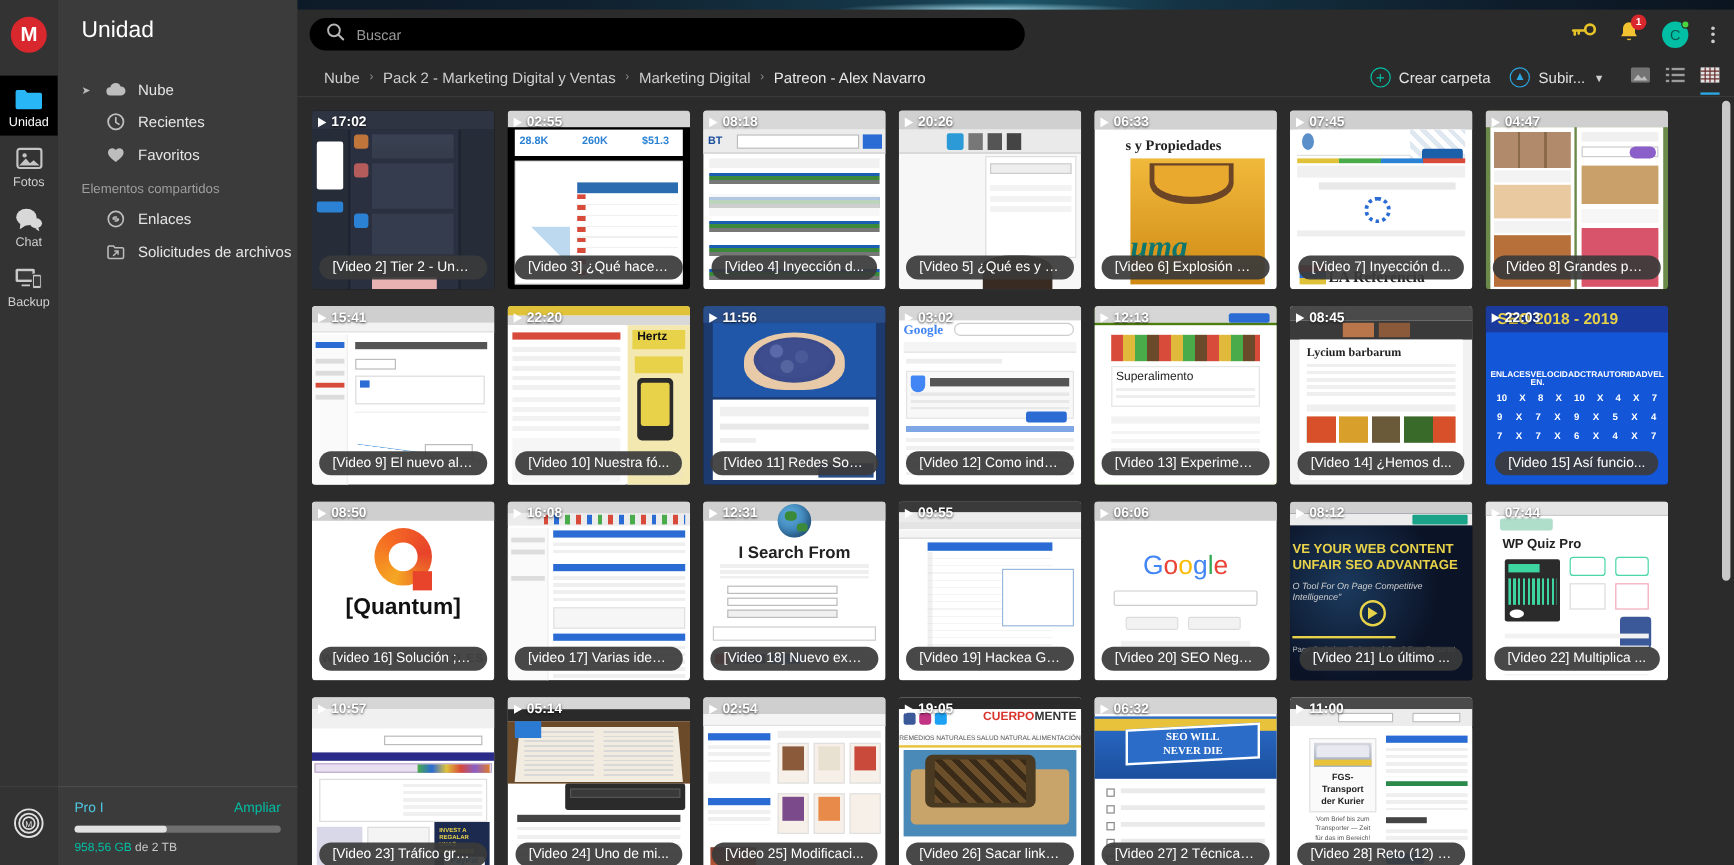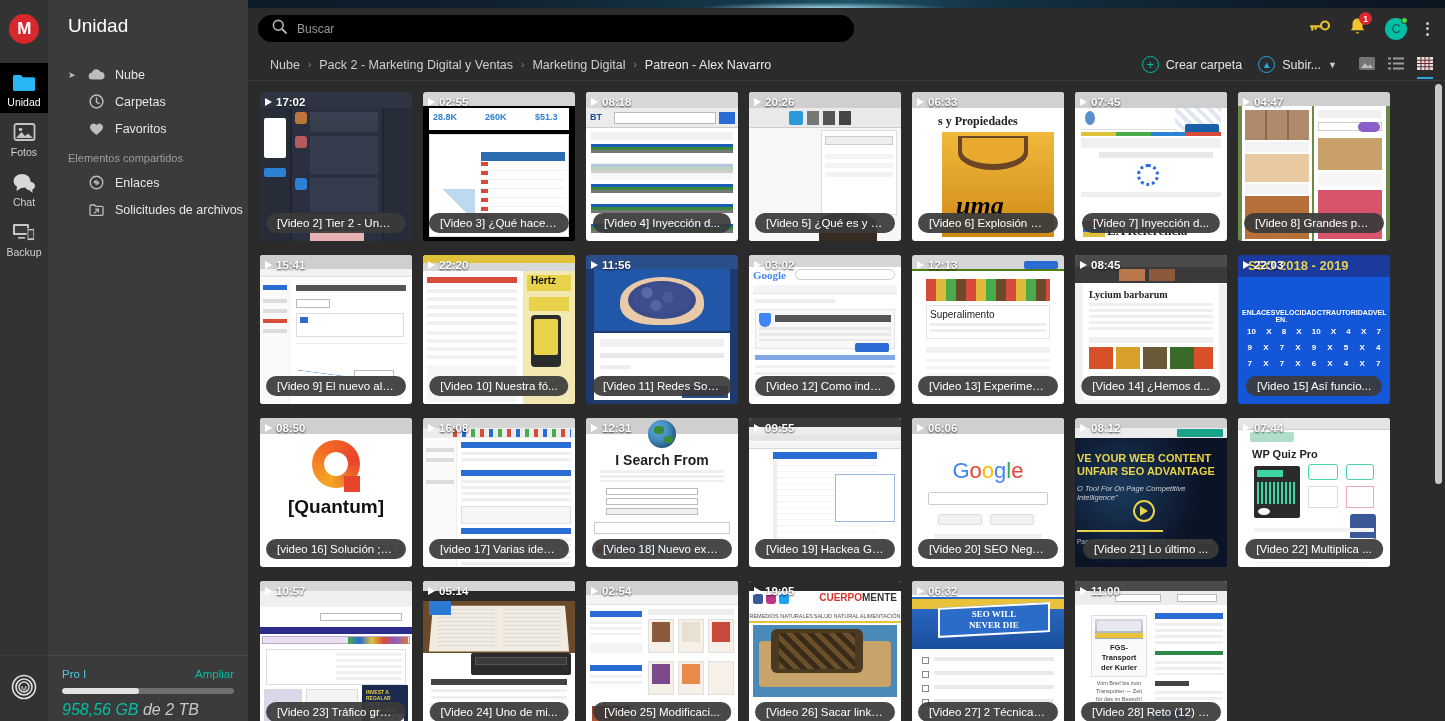--- a/index.html
+++ b/index.html
@@ -57,21 +57,21 @@
     font-size: 11px; color: #9e9e9e; padding: 10px 0 5px 20px;
   }
   .sb-foot {
     border-top: 1px solid #4a4a4a; padding: 12px 14px 10px 14px; height: 66px;
   }
   .sb-foot-top { display: flex; justify-content: space-between; align-items: baseline; }
   .sb-plan { color: #4ec8e0; font-size: 11.5px; }
   .sb-upg { color: #00bfa5; font-size: 11.5px; cursor: pointer; }
   .sb-bar { height: 6px; border-radius: 3px; background: #6f6f6f; margin: 8px 0 7px; overflow: hidden; }
   .sb-bar-fill { height: 100%; background: #e2e2e2; border-radius: 3px; width: 45%; }
-  .sb-quota { font-size: 16px; font-style: italic; }
+  .sb-quota { font-size: 10px; }
   .sb-quota .used { color: #00bfa5; }
   .sb-quota .tot { color: #c9c9c9; }
 
   
   .main { flex: 1 1 auto; display: flex; flex-direction: column; background: #2b2b2b; min-width: 0; position: relative; }
   .topstrip {
     height: 8px; width: 100%;
     background:
       radial-gradient(ellipse 180px 8px at 48% 100%, rgba(180,230,245,.85), rgba(30,70,90,0) 70%),
       linear-gradient(90deg,#0d1a28 0%,#10202e 20%,#15394a 42%,#1d5568 50%,#143243 62%,#0e1c2a 85%,#0b1520 100%);
@@ -246,21 +246,21 @@
       </div>
 
       <div class="sb-row">
         <span class="sb-caret"></span>
         <span class="sb-ico">
           <svg width="15" height="15" viewBox="0 0 15 15">
               <circle cx="7.5" cy="7.5" r="6.4" fill="none" stroke="#bdbdbd" stroke-width="1.5"></circle>
               <path d="M7.5 4v4l2.6 1.6" fill="none" stroke="#bdbdbd" stroke-width="1.4" stroke-linecap="round"></path>
             </svg>
         </span>
-        <span>Carpetas</span>
+        <span>Recientes</span>
       </div>
 
       <div class="sb-row">
         <span class="sb-caret"></span>
         <span class="sb-ico">
           <svg width="15" height="14" viewBox="0 0 15 14">
               <path d="M7.5 13C3 9.6 1 7.6 1 5.1A3.6 3.6 0 0 1 7.5 3 3.6 3.6 0 0 1 14 5.1C14 7.6 12 9.6 7.5 13z" fill="#bdbdbd"></path>
             </svg>
         </span>
         <span>Favoritos</span>
@@ -487,21 +487,21 @@
           <div class="cap">[Video 5] ¿Qué es y p...</div>
         </div>
 
         <div class="card">
           <div class="thumb" style="background:#fff">
             <div style="position:absolute;top:0;left:0;right:0;height:16px;background:#d2d2d2"></div>
             <div style="position:absolute;top:22px;left:26px;right:6px;font:bold 12px 'Liberation Serif',serif;color:#222">s y Propiedades</div>
             <div style="position:absolute;top:40px;left:30px;right:10px;bottom:4px;background:linear-gradient(#f0b93c,#d08a14)"></div>
             <div style="position:absolute;top:44px;left:46px;width:70px;height:34px;background:#6b4526;border-radius:0 0 50% 50%"></div>
             <div style="position:absolute;top:46px;left:50px;width:62px;height:26px;background:#e8a92e;border-radius:0 0 50% 50%"></div>
-            <div style="position:absolute;bottom:16px;left:44px;right:10px;height:34px;font:italic bold 26px 'Liberation Serif',serif;color:#000000;overflow:hidden">uma</div>
+            <div style="position:absolute;bottom:16px;left:30px;right:10px;height:34px;font:italic bold 26px 'Liberation Serif',serif;color:#0f766e;overflow:hidden">uma</div>
           </div>
           <div class="dur">
               <span class="play"></span>
               <span>06:33</span>
             </div>
           <div class="cap">[Video 6] Explosión S...</div>
         </div>
 
         <div class="card">
           <div class="thumb" style="background:#ffffff">

